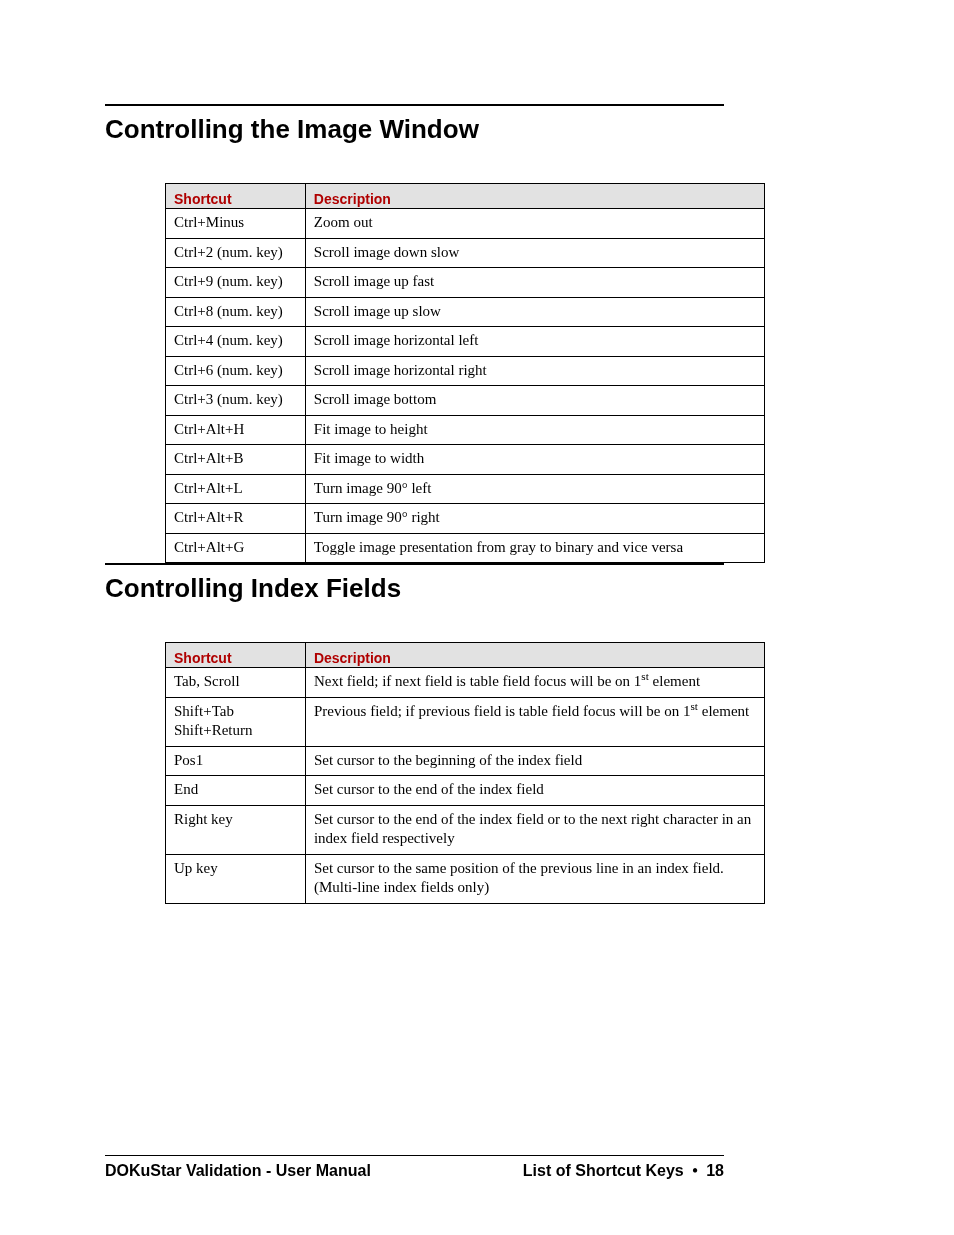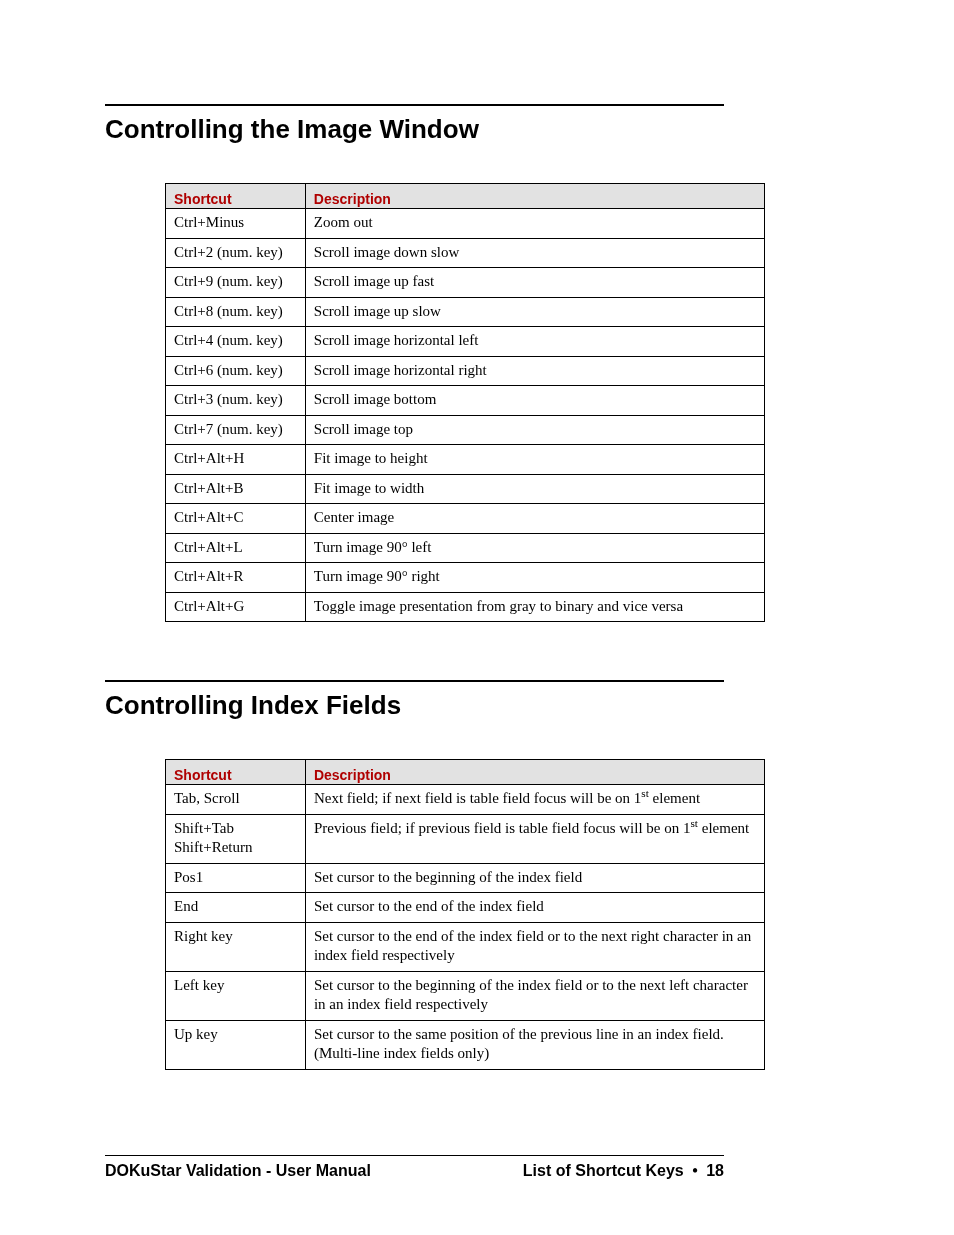--- a/index.html
+++ b/index.html
@@ -19,21 +19,20 @@
   }
   .section-title {
     font-family: Arial, Helvetica, sans-serif;
     font-weight: bold;
     font-size: 26px;
     border-top: 2px solid #000;
     padding-top: 8px;
     margin: 0 0 38px 0;
   }
   .section-title.second {
-    margin-top: 58px;
   }
   table.shortcut {
     border-collapse: collapse;
     width: 600px;
     margin-left: 60px;
     font-size: 15px;
   }
   table.shortcut th, table.shortcut td {
     border: 1px solid #000;
     text-align: left;
@@ -110,34 +109,26 @@
         </tr>
         <tr>
           <td>Ctrl+6 (num. key)</td>
           <td>Scroll image horizontal right</td>
         </tr>
         <tr>
           <td>Ctrl+3 (num. key)</td>
           <td>Scroll image bottom</td>
         </tr>
         <tr>
-          <td>Ctrl+7 (num. key)</td>
-          <td>Scroll image top</td>
-        </tr>
-        <tr>
           <td>Ctrl+Alt+H</td>
           <td>Fit image to height</td>
         </tr>
         <tr>
           <td>Ctrl+Alt+B</td>
           <td>Fit image to width</td>
-        </tr>
-        <tr>
-          <td>Ctrl+Alt+C</td>
-          <td>Center image</td>
         </tr>
         <tr>
           <td>Ctrl+Alt+L</td>
           <td>Turn image 90° left</td>
         </tr>
         <tr>
           <td>Ctrl+Alt+R</td>
           <td>Turn image 90° right</td>
         </tr>
         <tr>
@@ -175,24 +166,20 @@
         </tr>
         <tr>
           <td>End</td>
           <td>Set cursor to the end of the index field</td>
         </tr>
         <tr>
           <td>Right key</td>
           <td>Set cursor to the end of the index field or to the next right character in an index field respectively</td>
         </tr>
         <tr>
-          <td>Left key</td>
-          <td>Set cursor to the beginning of the index field or to the next left character in an index field respectively</td>
-        </tr>
-        <tr>
           <td>Up key</td>
           <td>Set cursor to the same position of the previous line in an index field. (Multi-line index fields only)</td>
         </tr>
       </tbody>
   </table>
 
   <div class="footer">
     <span>DOKuStar Validation - User Manual</span>
     <span>
       <span>List of Shortcut Keys</span>

